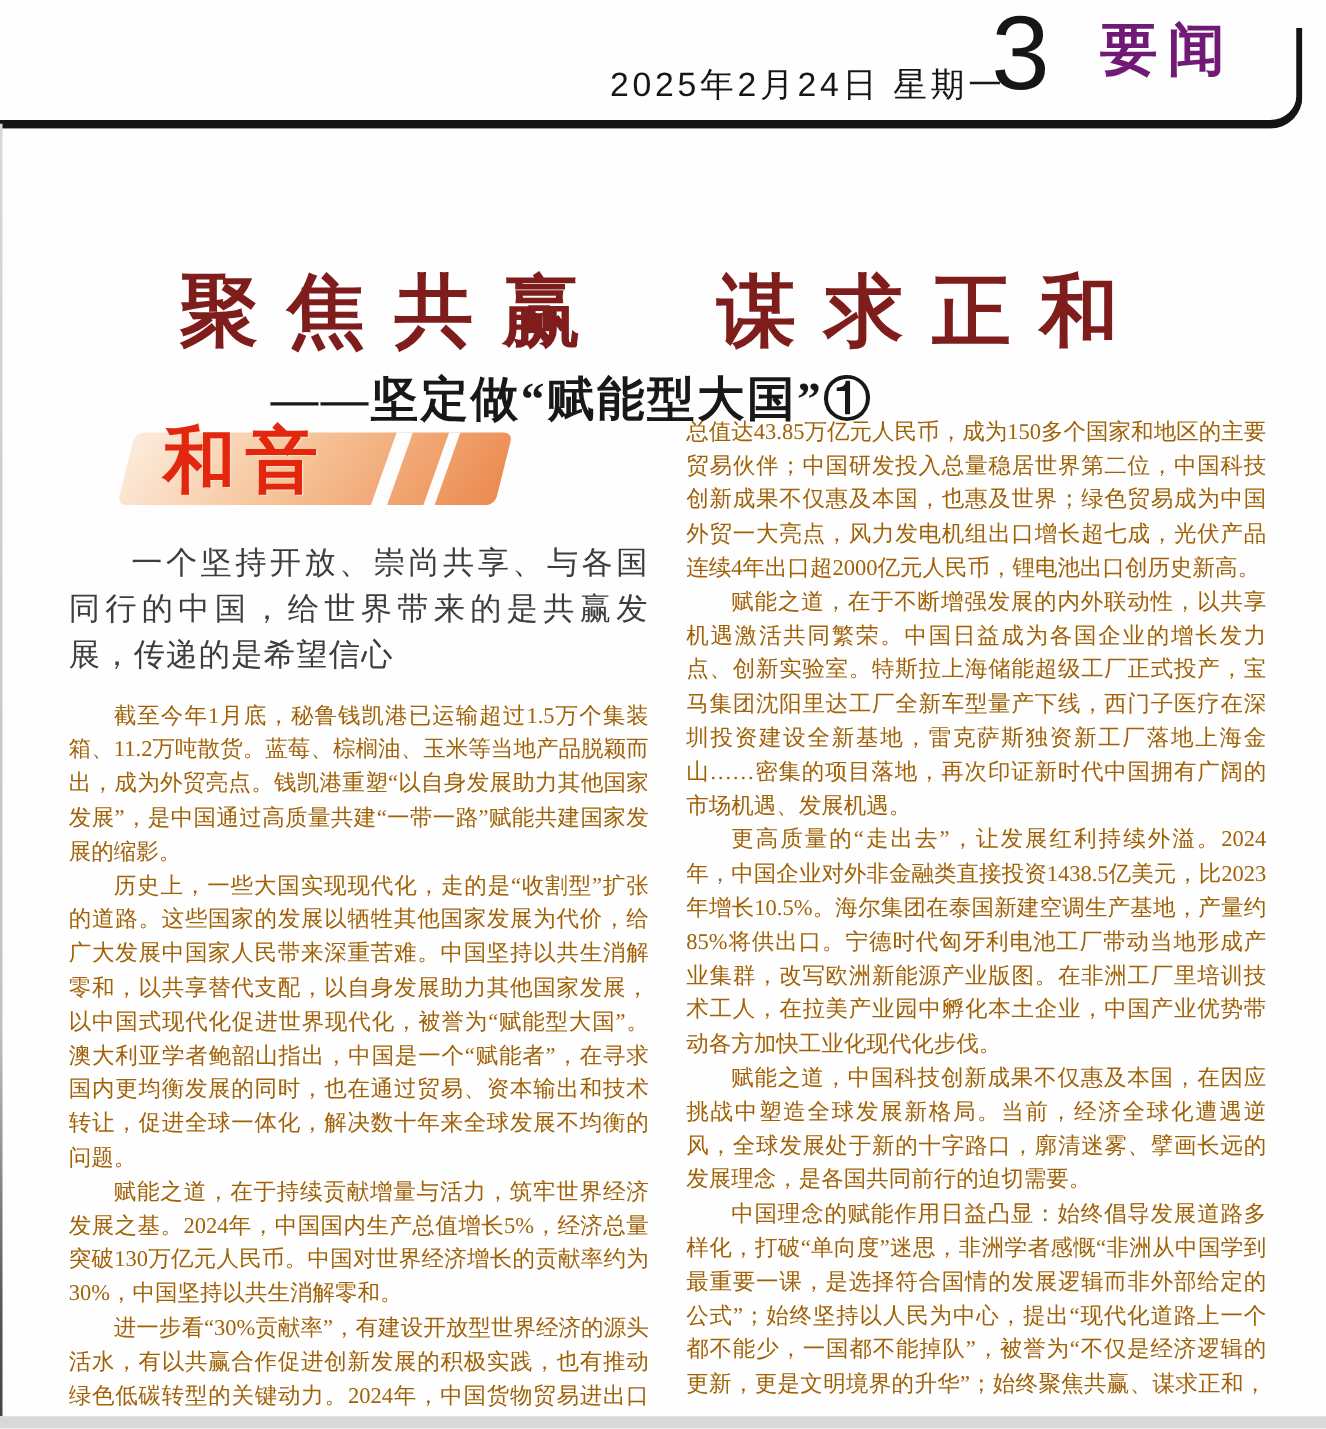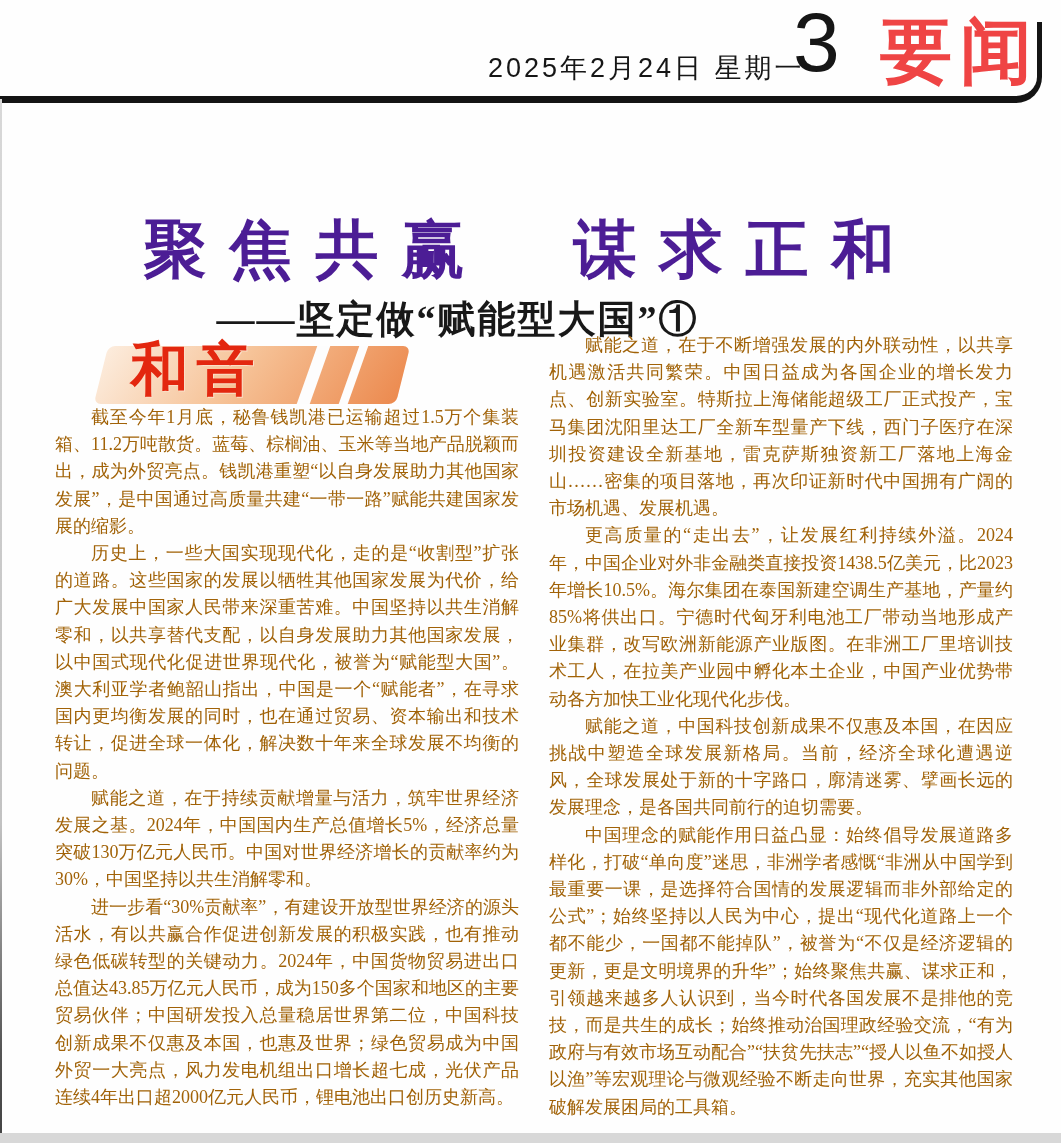--- a/index.html
+++ b/index.html
@@ -22,40 +22,40 @@
     font-size:27px; font-weight:400; letter-spacing:3px; color:#161616;
     white-space:nowrap;
   }
   .page-num {
     position:absolute; left:793px; top:0px;
     font-family:"Liberation Sans", sans-serif;
     font-size:84px; font-weight:400; color:#161616; line-height:1;
   }
   .section-name {
     position:absolute; left:880px; top:16px;
-    font-family:Liberation Serif, serif;
-    font-size:72px; font-weight:900; letter-spacing:8px; color:#ef4444;
+    font-family:Liberation Sans, sans-serif;
+    font-size:46px; font-weight:900; letter-spacing:8px; color:#701a75;
     line-height:1; white-space:nowrap;
   }
   .left-edge {
     position:absolute; left:0; top:99px; width:2px; height:1034px;
     background:linear-gradient(to bottom,#d8d8d8 0%,#c2c2c2 70%,#555 92%,#444 100%);
   }
   .bottom-strip {
     position:absolute; left:0; bottom:0; width:100%; height:10px;
     background:#d8d8d8;
   }
 
   
   .headline {
     position:absolute; left:0; top:170px; width:1061px;
     text-align:center;
     font-family:"Liberation Sans", sans-serif;
     font-size:63px; font-weight:900; letter-spacing:23px;
-    color:#4c1d95; white-space:nowrap; line-height:1.2;
+    color:#7f1d1d; white-space:nowrap; line-height:1.2;
   }
   .subheadline {
     position:absolute; left:0; top:262px; width:915px;
     text-align:center;
     font-family:"Liberation Serif", serif;
     font-size:38px; font-weight:700; letter-spacing:2px; color:#181818;
     white-space:nowrap;
   }
 
   
@@ -121,20 +121,21 @@
   <div class="columns">
 
     <div class="heyin">
       <div class="heyin-clip">
         <span class="heyin-slash s1"></span>
         <span class="heyin-slash s2"></span>
       </div>
       <span class="heyin-text">和音</span>
     </div>
 
+    <p class="intro">一个坚持开放、崇尚共享、与各国同行的中国，给世界带来的是共赢发展，传递的是希望信心</p>
 
     <p class="body-p">截至今年1月底，秘鲁钱凯港已运输超过1.5万个集装箱、11.2万吨散货。蓝莓、棕榈油、玉米等当地产品脱颖而出，成为外贸亮点。钱凯港重塑“以自身发展助力其他国家发展”，是中国通过高质量共建“一带一路”赋能共建国家发展的缩影。</p>
     <p class="body-p">历史上，一些大国实现现代化，走的是“收割型”扩张的道路。这些国家的发展以牺牲其他国家发展为代价，给广大发展中国家人民带来深重苦难。中国坚持以共生消解零和，以共享替代支配，以自身发展助力其他国家发展，以中国式现代化促进世界现代化，被誉为“赋能型大国”。澳大利亚学者鲍韶山指出，中国是一个“赋能者”，在寻求国内更均衡发展的同时，也在通过贸易、资本输出和技术转让，促进全球一体化，解决数十年来全球发展不均衡的问题。</p>
     <p class="body-p">赋能之道，在于持续贡献增量与活力，筑牢世界经济发展之基。2024年，中国国内生产总值增长5%，经济总量突破130万亿元人民币。中国对世界经济增长的贡献率约为30%，中国坚持以共生消解零和。</p>
     <p class="body-p">进一步看“30%贡献率”，有建设开放型世界经济的源头活水，有以共赢合作促进创新发展的积极实践，也有推动绿色低碳转型的关键动力。2024年，中国货物贸易进出口总值达43.85万亿元人民币，成为150多个国家和地区的主要贸易伙伴；中国研发投入总量稳居世界第二位，中国科技创新成果不仅惠及本国，也惠及世界；绿色贸易成为中国外贸一大亮点，风力发电机组出口增长超七成，光伏产品连续4年出口超2000亿元人民币，锂电池出口创历史新高。</p>
     <p class="body-p">赋能之道，在于不断增强发展的内外联动性，以共享机遇激活共同繁荣。中国日益成为各国企业的增长发力点、创新实验室。特斯拉上海储能超级工厂正式投产，宝马集团沈阳里达工厂全新车型量产下线，西门子医疗在深圳投资建设全新基地，雷克萨斯独资新工厂落地上海金山……密集的项目落地，再次印证新时代中国拥有广阔的市场机遇、发展机遇。</p>
     <p class="body-p">更高质量的“走出去”，让发展红利持续外溢。2024年，中国企业对外非金融类直接投资1438.5亿美元，比2023年增长10.5%。海尔集团在泰国新建空调生产基地，产量约85%将供出口。宁德时代匈牙利电池工厂带动当地形成产业集群，改写欧洲新能源产业版图。在非洲工厂里培训技术工人，在拉美产业园中孵化本土企业，中国产业优势带动各方加快工业化现代化步伐。</p>
     <p class="body-p">赋能之道，中国科技创新成果不仅惠及本国，在因应挑战中塑造全球发展新格局。当前，经济全球化遭遇逆风，全球发展处于新的十字路口，廓清迷雾、擘画长远的发展理念，是各国共同前行的迫切需要。</p>
     <p class="body-p">中国理念的赋能作用日益凸显：始终倡导发展道路多样化，打破“单向度”迷思，非洲学者感慨“非洲从中国学到最重要一课，是选择符合国情的发展逻辑而非外部给定的公式”；始终坚持以人民为中心，提出“现代化道路上一个都不能少，一国都不能掉队”，被誉为“不仅是经济逻辑的更新，更是文明境界的升华”；始终聚焦共赢、谋求正和，引领越来越多人认识到，当今时代各国发展不是排他的竞技，而是共生的成长；始终推动治国理政经验交流，“有为政府与有效市场互动配合”“扶贫先扶志”“授人以鱼不如授人以渔”等宏观理论与微观经验不断走向世界，充实其他国家破解发展困局的工具箱。</p>
 

